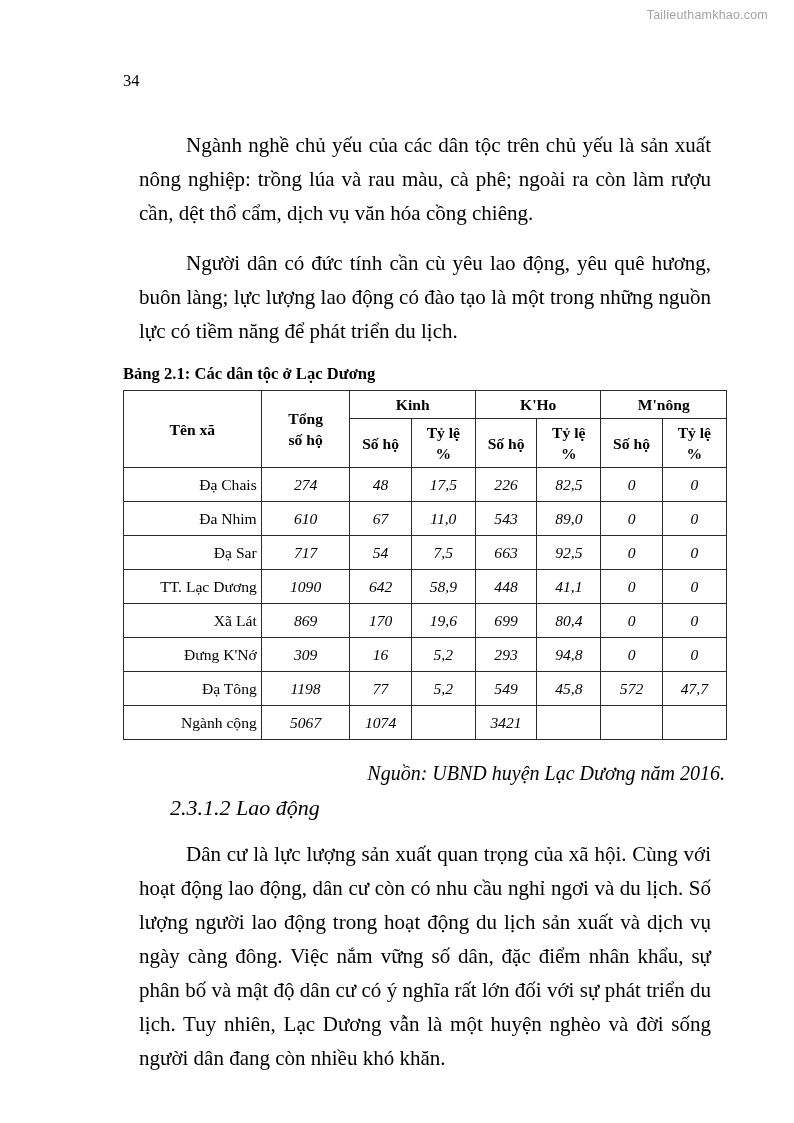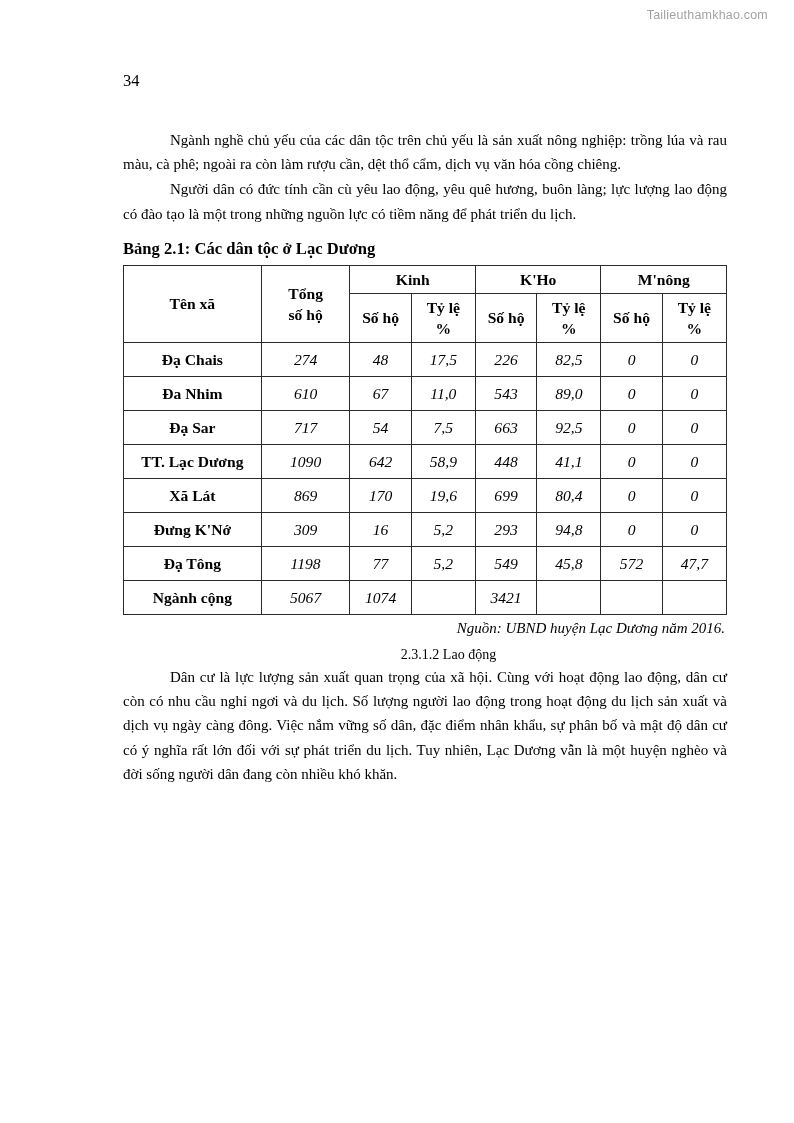--- a/index.html
+++ b/index.html
@@ -38,22 +38,22 @@
     top: 72px;
     width: 604px;
   }
   .page-number {
     text-align: left;
     font-size: 16.5px;
     margin: 0 0 38px 0;
     line-height: 1.1;
   }
   p.body-par {
-    margin: 0;
-    font-size: 15px;
+    margin: 16px;
+    font-size: 21px;
     line-height: 1.62;
     text-align: justify;
     text-indent: 47px;
     text-justify: inter-word;
   }
   p.body-par + p.body-par {
     margin-top: 0.5px;
   }
   .table-title {
     margin: 13px 0 6px 0;
@@ -77,46 +77,46 @@
   }
   table.ethnic-table thead th {
     font-weight: bold;
     text-align: center;
     vertical-align: middle;
   }
   th.name-head {
     text-align: center;
   }
   td.row-name {
-    font-weight: bold;
-    text-align: center;
+    font-weight: normal;
+    text-align: right;
     padding-left: 8px;
     height: 27px;
   }
   td.num {
     text-align: center;
     height: 27px;
     font-style: italic;
   }
   .col-name  { width: 135px; }
   .col-total { width: 87px; }
   .col-n     { width: 60px; }
   .col-p     { width: 63px; }
   .source {
-    margin: 5px 0 0 0;
+    margin: 22px 0 0 0;
     text-align: right;
     font-style: italic;
-    font-size: 15px;
+    font-size: 20px;
     padding-right: 2px;
   }
   .section-heading {
     margin: 10px 0 2px 0;
-    font-size: 14px;
+    font-style: italic;
+    font-size: 22px;
     text-indent: 47px;
-    text-align: center;
   }
   .tail-par {
     margin-top: 2px;
   }
 </style>
 </head>
 <body>
 
 <div class="page">
 

